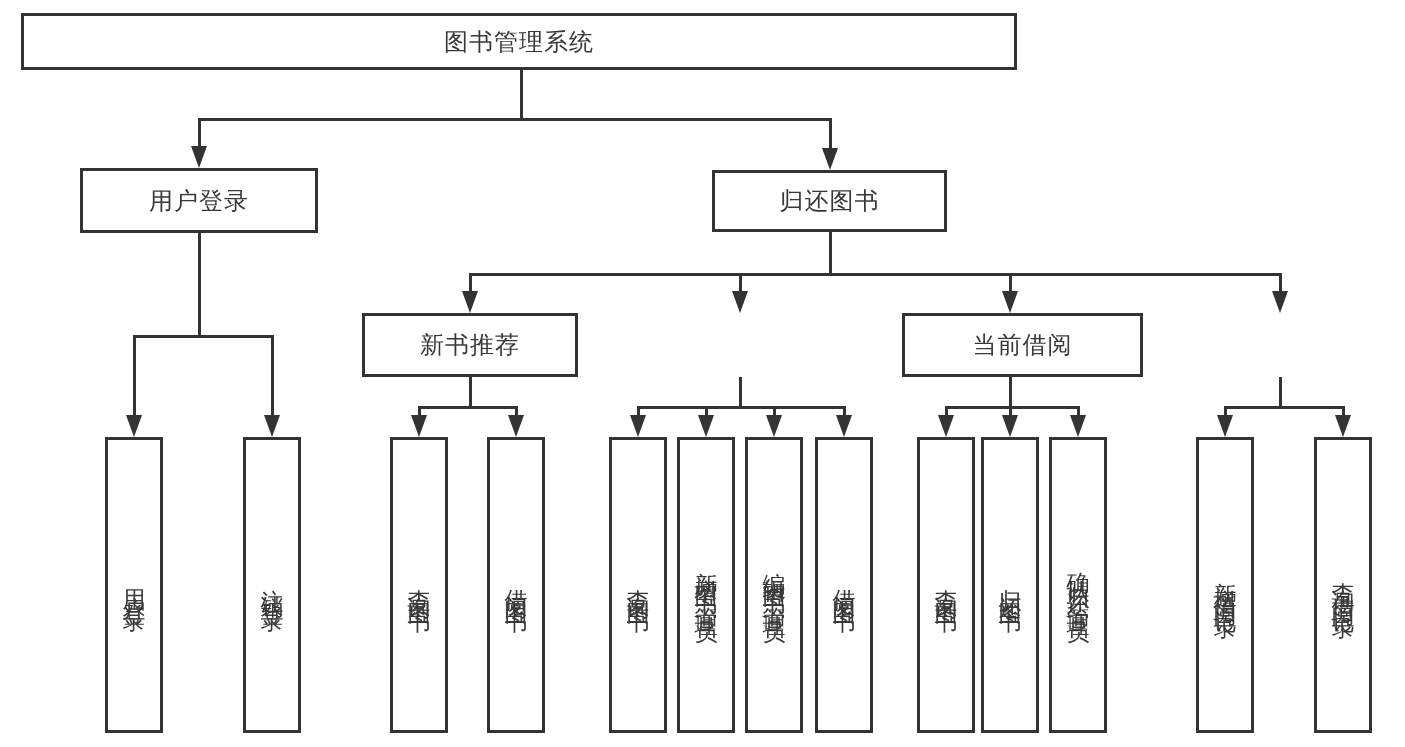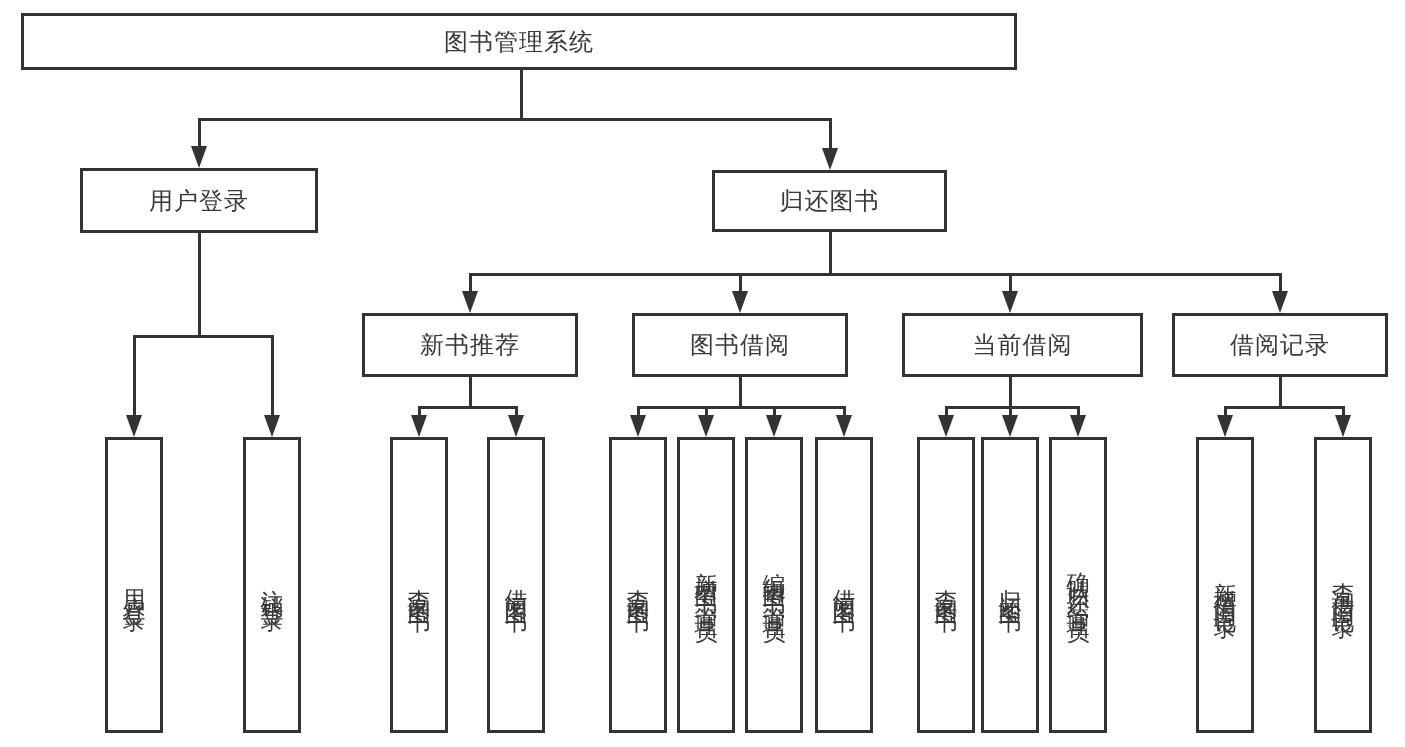--- a/index.html
+++ b/index.html
@@ -108,31 +108,25 @@
   </div>
 
   <div class="node" style="left:712px;top:170px;width:235px;height:62px;">
     <span class="h-label">归还图书</span>
   </div>
 
   <div class="node" style="left:362px;top:313px;width:216px;height:64px;">
     <span class="h-label">新书推荐</span>
   </div>
 
-  <div class="node" style="left:632px;top:313px;width:216px;height:64px;">
-    <span class="h-label">图书借阅</span>
-  </div>
 
   <div class="node" style="left:902px;top:313px;width:241px;height:64px;">
     <span class="h-label">当前借阅</span>
   </div>
 
-  <div class="node" style="left:1172px;top:313px;width:216px;height:64px;">
-    <span class="h-label">借阅记录</span>
-  </div>
 
   <div class="node" style="left:105px;top:437px;width:58px;height:296px;">
     <span class="v-label">用户登录</span>
   </div>
 
   <div class="node" style="left:243px;top:437px;width:58px;height:296px;">
     <span class="v-label">注销登录</span>
   </div>
 
   <div class="node" style="left:390px;top:437px;width:58px;height:296px;">

